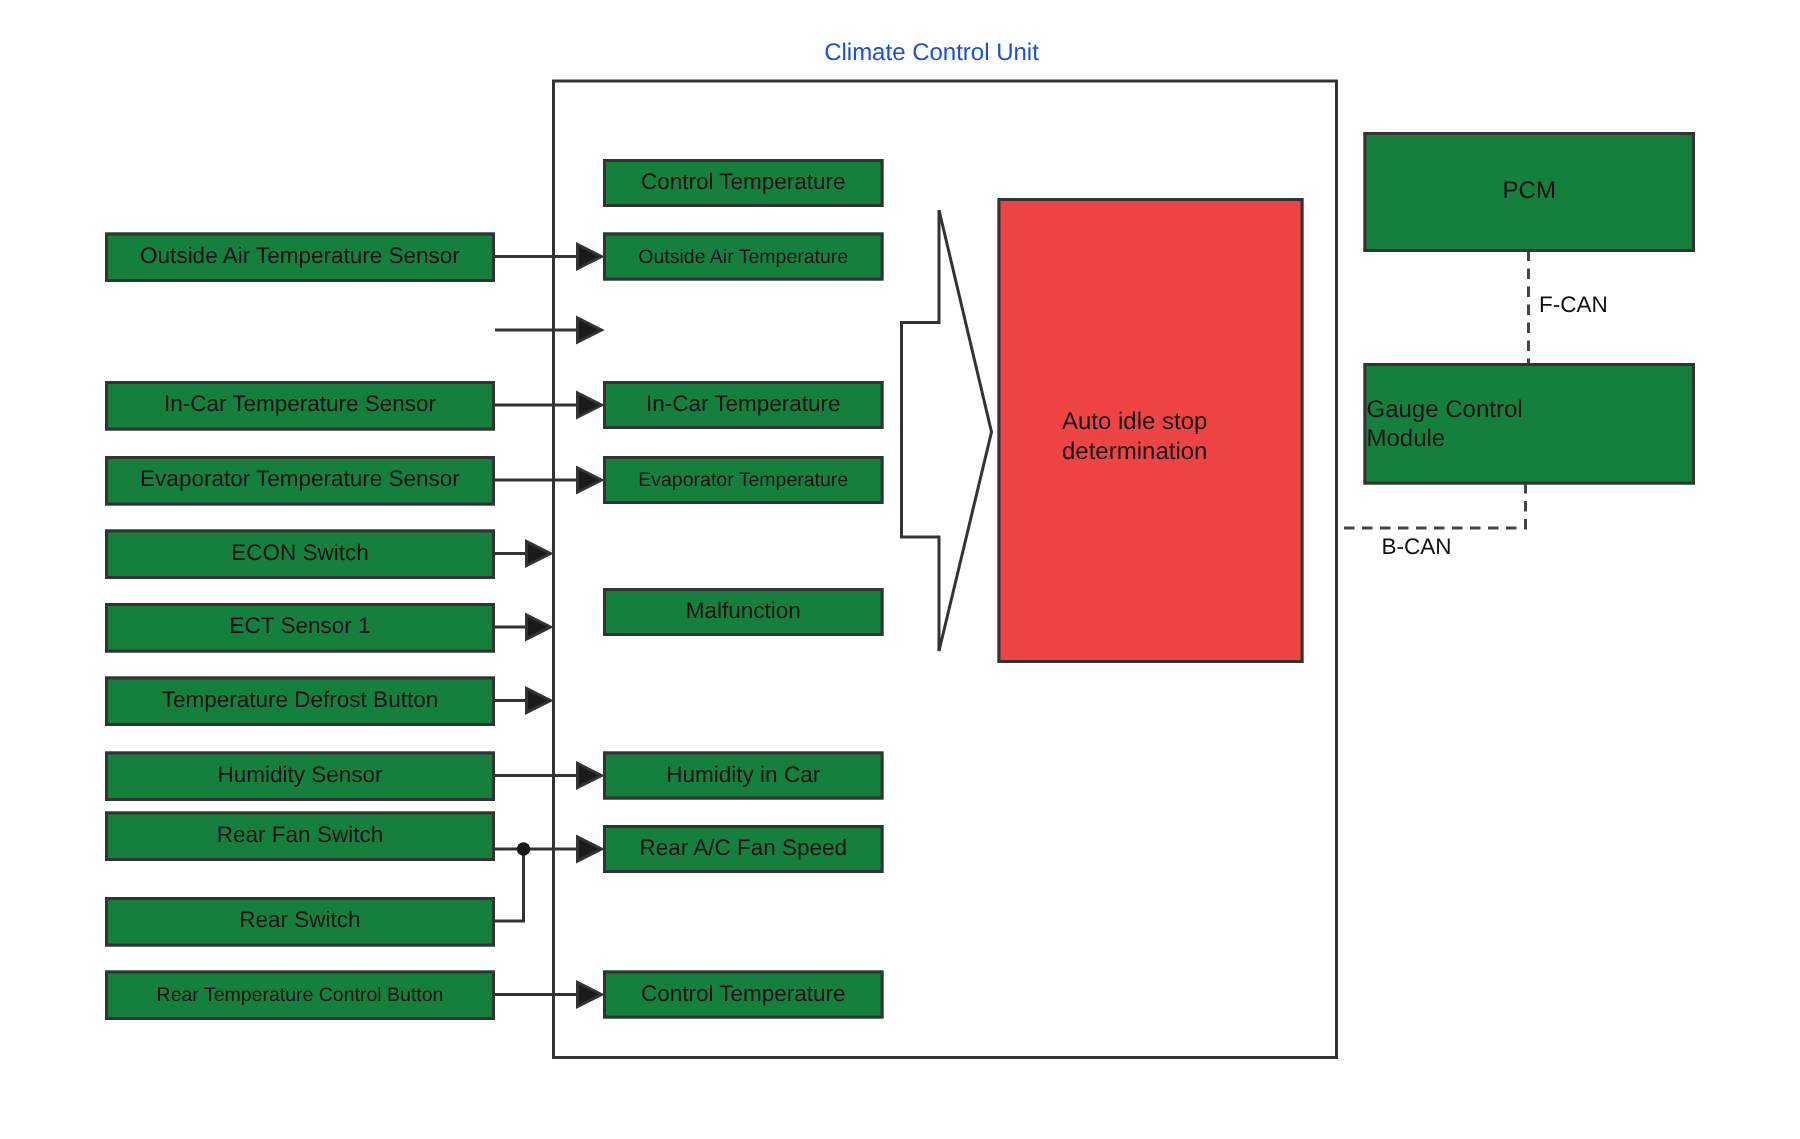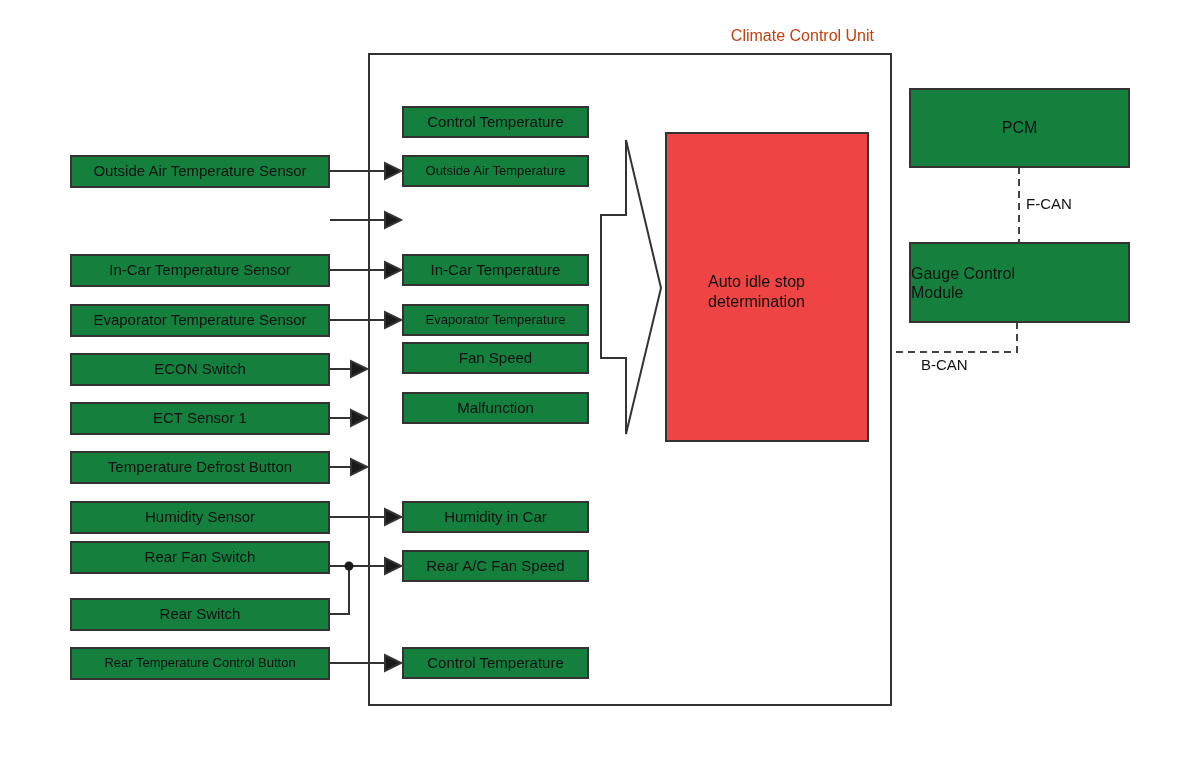--- a/index.html
+++ b/index.html
@@ -11,22 +11,22 @@
   .box{
     position:absolute;background:#15803d;border:2px solid #333;box-sizing:border-box;
     display:flex;align-items:center;justify-content:center;
     font-size:15px;line-height:1.1;color:#111;text-align:center;white-space:nowrap;
   }
   .small{font-size:13px;}
   .input-box{left:70px;width:260px;height:33px;}
   .signal-box{left:402px;width:187px;height:32px;}
   .outline{position:absolute;border:2px solid #333;box-sizing:border-box;background:transparent;}
   .title{
-    position:absolute;left:368px;top:27px;width:506px;text-align:right;
-    font-size:16px;color:#c2410c;
+    position:absolute;left:368px;top:27px;width:506px;text-align:center;
+    font-size:16px;color:#1d4ed8;
   }
   .det-box{
     position:absolute;left:665px;top:132px;width:204px;height:310px;
     border:2px solid #333;box-sizing:border-box;background:#ef4444;
     display:flex;align-items:center;justify-content:center;
   }
   .det-text{width:118px;font-size:16px;line-height:20px;text-align:left;margin-top:10px;}
   .pcm-box{left:909px;top:88px;width:221px;height:80px;font-size:16px;}
   .gcm-box{left:909px;top:242px;width:221px;height:81px;justify-content:flex-start;}
   .gcm-text{width:125px;font-size:16px;line-height:19px;text-align:left;white-space:normal;}
@@ -106,21 +106,20 @@
   <div class="box input-box" style="top:451px;">Temperature Defrost Button</div>
   <div class="box input-box" style="top:501px;">Humidity Sensor</div>
   <div class="box input-box" style="top:541px;">Rear Fan Switch</div>
   <div class="box input-box" style="top:598px;">Rear Switch</div>
   <div class="box input-box small" style="top:647px;">Rear Temperature Control Button</div>
 
   <div class="box signal-box" style="top:106px;">Control Temperature</div>
   <div class="box signal-box small" style="top:155px;">Outside Air Temperature</div>
   <div class="box signal-box" style="top:254px;">In-Car Temperature</div>
   <div class="box signal-box small" style="top:304px;">Evaporator Temperature</div>
-  <div class="box signal-box" style="top:342px;">Fan Speed</div>
   <div class="box signal-box" style="top:392px;">Malfunction</div>
   <div class="box signal-box" style="top:501px;">Humidity in Car</div>
   <div class="box signal-box" style="top:550px;">Rear A/C Fan Speed</div>
   <div class="box signal-box" style="top:647px;">Control Temperature</div>
 
   <div class="det-box">
     <div class="det-text">Auto idle stop determination</div>
   </div>
 
   <div class="box pcm-box">PCM</div>

